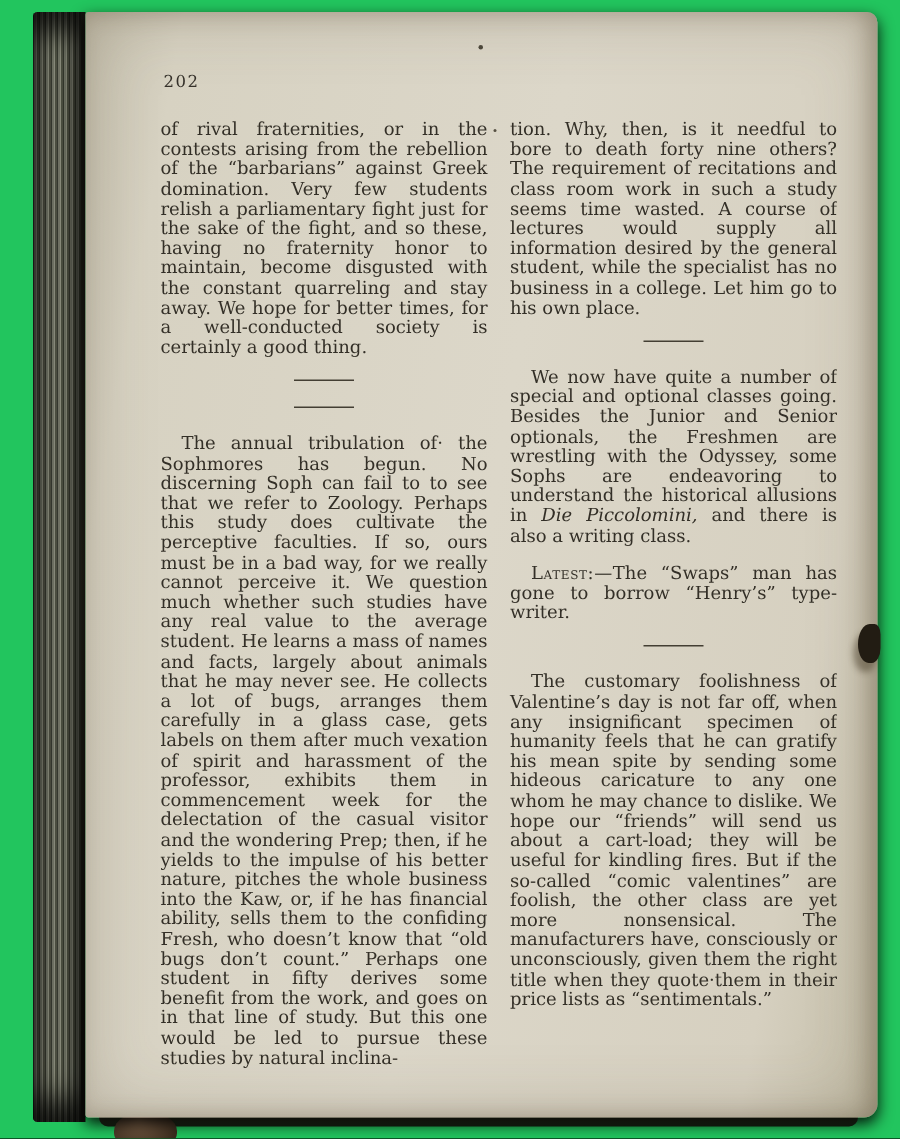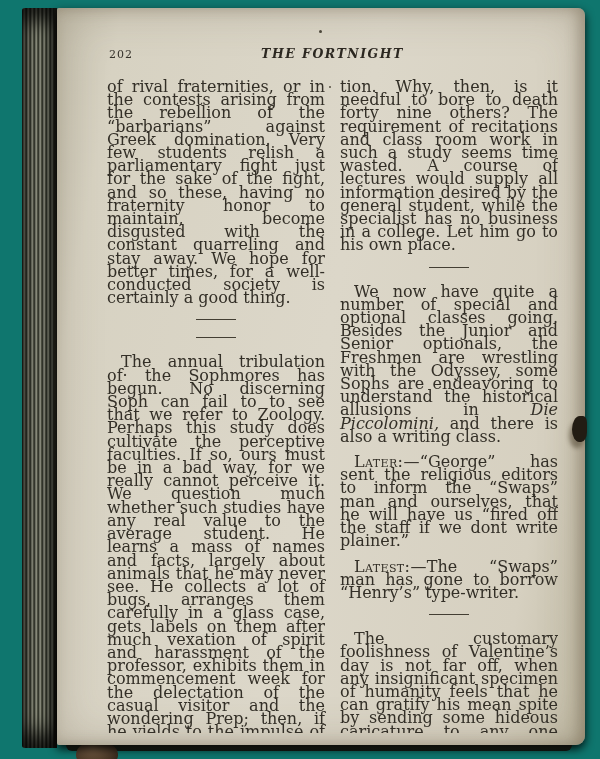--- a/index.html
+++ b/index.html
@@ -1,16 +1,16 @@
 <!DOCTYPE html>
 <html><head>
 <meta charset="utf-8">
 <style>
   html,body{margin:0;padding:0;background:#000;}
-  .screen{position:relative;width:600px;height:759px;background:#0f766e;overflow:hidden;
+  .screen{position:relative;width:600px;height:759px;background:#22c55e;overflow:hidden;
           font-family:"DejaVu Serif","Liberation Serif",serif;}
   
   .edges{position:absolute;left:22px;top:8px;width:32px;height:740px;border-radius:3px 0 0 3px;
          background:repeating-linear-gradient(90deg,#3c3f34 0px,#3c3f34 1px,#7d8070 1px,#7d8070 2px,#9a9c8a 2px,#9a9c8a 3px,#565949 3px,#565949 4px);
          box-shadow:inset 0 14px 18px rgba(0,0,0,.75), inset 0 -16px 20px rgba(0,0,0,.8);}
   .edges-seam{position:absolute;left:54px;top:8px;width:3px;height:740px;background:linear-gradient(180deg,#14130f,#26241c,#0c0b08);}
   
   .page{position:absolute;left:57px;top:8px;width:528px;height:737px;border-radius:2px 7px 9px 2px;
         background:linear-gradient(100deg,#c7c2b0 0%,#d7d2c2 10%,#dcd7c9 50%,#d6d0c0 86%,#c2bca6 100%);
         box-shadow:inset 0 0 46px rgba(92,80,56,.28), inset -6px 0 14px rgba(90,75,50,.35), 0 4px 10px rgba(0,0,0,.9);}
@@ -24,21 +24,21 @@
   .bottom-edge{position:absolute;left:66px;top:744px;width:506px;height:7px;
         background:linear-gradient(180deg,#3a3122,#15100a);border-radius:0 0 6px 6px;opacity:.9;}
   
   .content{position:absolute;left:50px;top:34px;right:27px;bottom:12px;overflow:hidden;color:#2f2b24;}
   .headrow{position:relative;height:24px;}
   .pagenum{position:absolute;left:2px;top:6px;font-size:11px;letter-spacing:1px;color:#35312a;}
   .title{position:absolute;left:0;right:0;top:4px;text-align:center;font-style:italic;font-weight:bold;
          font-size:12.5px;letter-spacing:1.5px;color:#2c2821;}
   .cols{display:flex;gap:15px;margin-top:14px;}
   .col{flex:1 1 0;min-width:0;}
-  p{margin:0 0 12px;text-align:justify;font-size:16px;line-height:13.2px;color:#332f27;}
+  p{margin:0 0 12px;text-align:justify;font-size:12px;line-height:13.2px;color:#332f27;}
   p.indent{text-indent:14px;}
   .smallcaps{font-variant:small-caps;letter-spacing:.4px;}
   .rule{width:40px;height:1px;background:#433e33;margin:15px auto 17px;}
   i{font-style:italic;margin-top:44px;}
 </style>
 </head>
 <body>
 
 <div class="screen">
   <div class="edges"></div>
@@ -47,36 +47,34 @@
   <div class="knob"></div>
 
   <div class="page">
     <div class="stain"></div>
     <div class="speck"></div>
     <div class="speck2"></div>
 
     <div class="content">
       <div class="headrow">
         <span class="pagenum">202</span>
-        <span class="title">THE FORTNIGHT</span>
       </div>
 
       <div class="cols">
         <div class="col">
           <p>of rival fraternities, or in the contests arising from the rebellion of the “barbarians” against Greek domination.  Very few students relish a parliamentary fight just for the sake of the fight, and so these, having no fraternity honor to maintain, become disgusted with the constant quarreling and stay away.   We hope for better times, for a well-conducted society is certainly a good thing.</p>
           <div class="rule"></div>
           <div class="rule"></div>
           <p class="indent">The annual tribulation of· the Sophmores has begun.   No discerning Soph can fail to to see that we refer to Zoology.   Perhaps this study does cultivate the perceptive faculties.   If so, ours must be in a bad way, for we really cannot perceive it.   We question much whether such studies have any real value to the average student.   He learns a mass of names and facts, largely about animals that he may never see.   He collects a lot of bugs, arranges them carefully in a glass case, gets labels on them after much vexation of spirit and harassment of the professor, exhibits them in commencement week for the delectation of the casual visitor and the wondering Prep; then, if he yields to the impulse of his better nature, pitches the whole business into the Kaw, or, if he has financial ability, sells them to the confiding Fresh, who doesn’t know that “old bugs don’t count.”   Perhaps one student in fifty derives some benefit from the work, and goes on in that line of study.   But this one would be led to pursue these studies by natural inclina-</p>
         </div>
 
         <div class="col">
           <p>tion.   Why, then, is it needful to bore to death forty nine others?  The requirement of recitations and class room work in such a study seems time wasted.  A course of lectures would supply all information desired by the general student, while the specialist has no business in a college.   Let him go to his own place.</p>
           <div class="rule"></div>
           <p class="indent"><span>We now have quite a number of special and optional classes going.  Besides the Junior and Senior optionals, the Freshmen are wrestling with the Odyssey, some Sophs are endeavoring to understand the historical allusions in </span><i>Die Piccolomini,</i><span> and there is also a writing class.</span></p>
-          <p class="indent"><span class="smallcaps">Later:—</span><span>“George” has sent the religious editors to inform the “Swaps” man and ourselves, that he will have us “fired off the staff if we dont write plainer.”</span></p>
           <p class="indent"><span class="smallcaps">Latest:—</span><span>The “Swaps” man has gone to borrow “Henry’s” type-writer.</span></p>
           <div class="rule"></div>
           <p class="indent">The customary foolishness of Valentine’s day is not far off, when any insignificant specimen of humanity feels that he can gratify his mean spite by sending some hideous caricature to any one whom he may chance to dislike.  We hope our “friends” will send us about a cart-load; they will be useful for kindling fires.  But if the so-called “comic valentines” are foolish, the other class are yet more nonsensical.   The manufacturers have, consciously or unconsciously, given them the right title when they quote·them in their price lists as “sentimentals.”</p>
         </div>
       </div>
     </div>
   </div>
 </div>
 
 </body></html>

